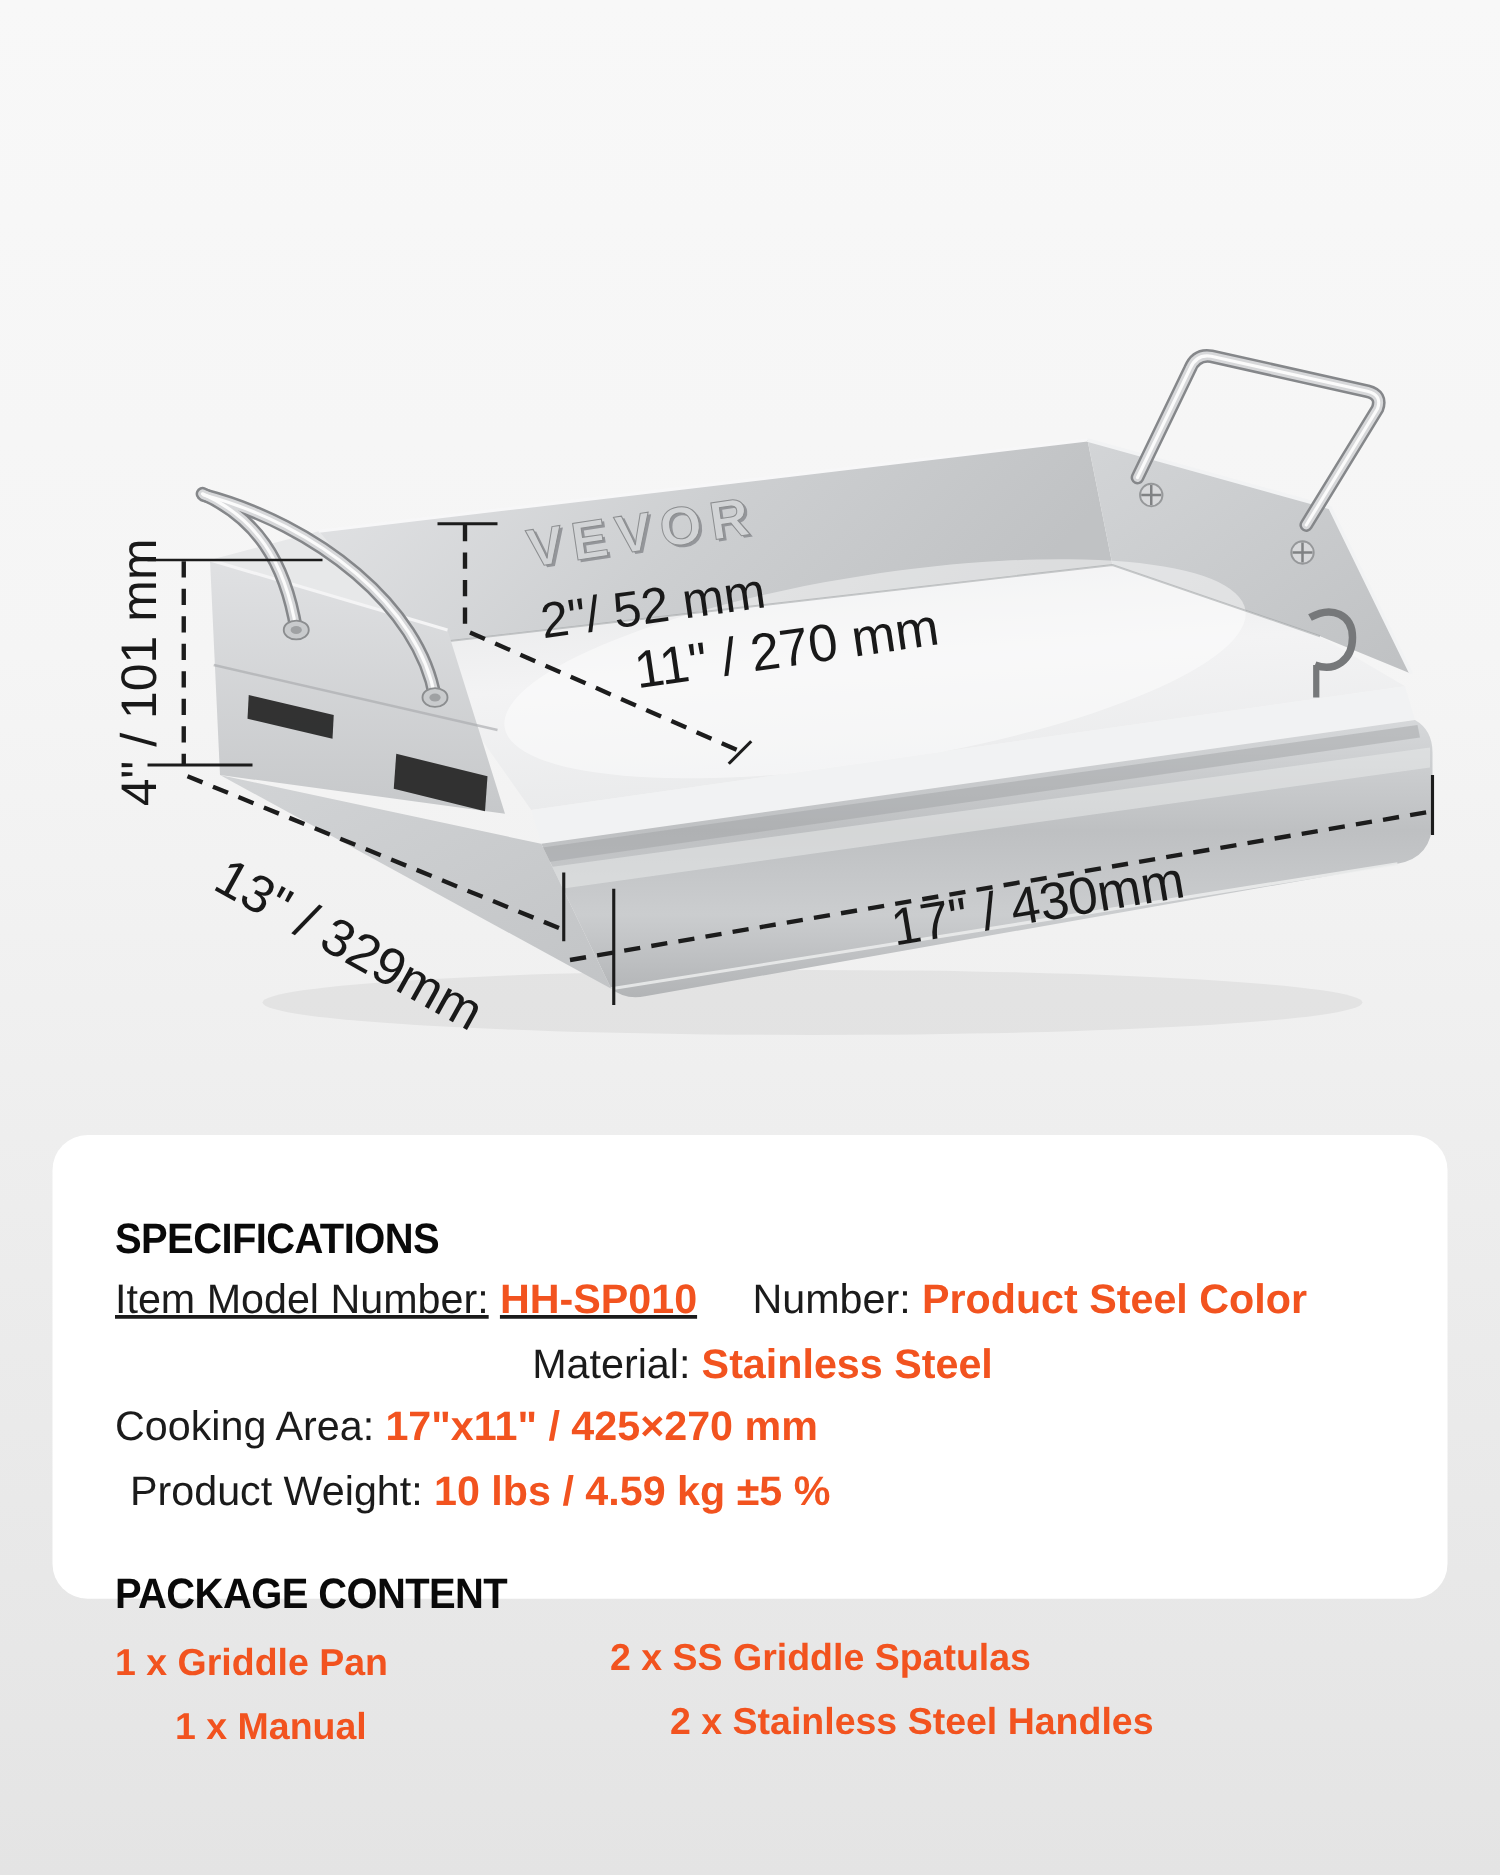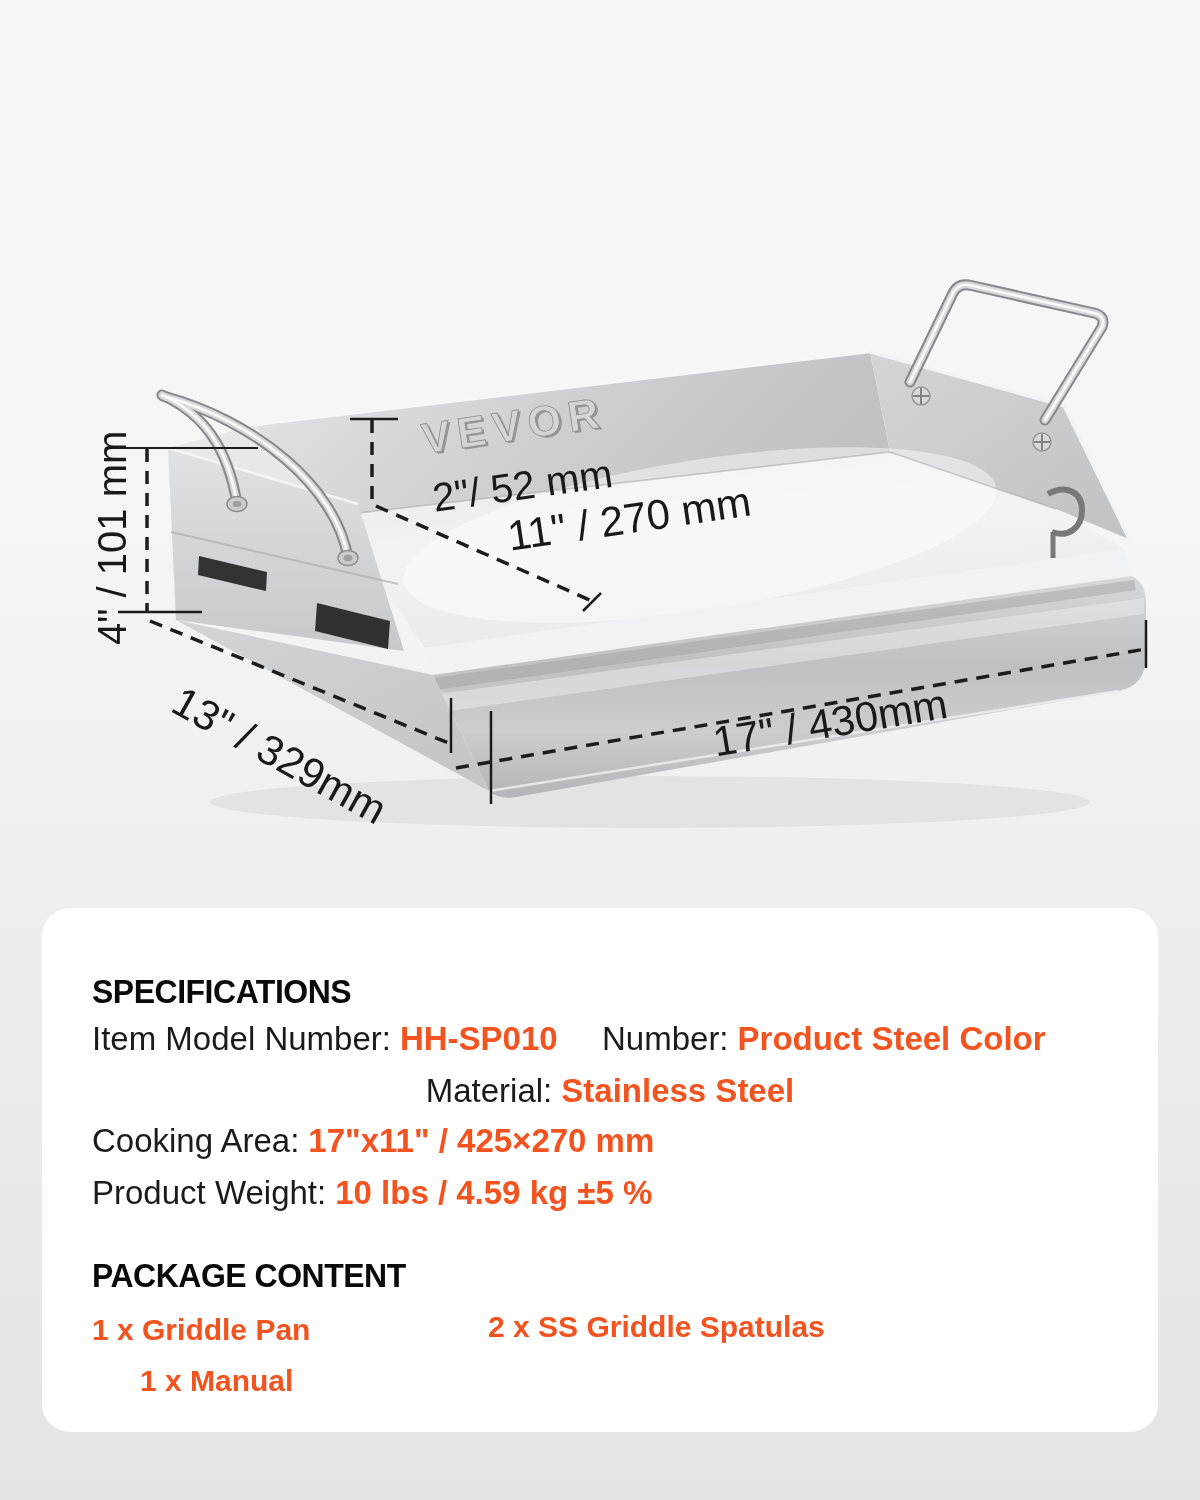--- a/index.html
+++ b/index.html
@@ -14,31 +14,31 @@
     position:absolute;color:#191919;font-weight:500;white-space:nowrap;
     transform-origin:0 0;line-height:1;
   }
   .dim-2{left:430px;top:478px;font-size:40px;transform:rotate(-8deg);}
   .dim-11{left:505px;top:516px;font-size:42px;transform:rotate(-8.3deg);}
   .dim-4{left:92px;top:645px;font-size:40px;transform:rotate(-90deg);}
   .dim-13{left:186px;top:680px;font-size:42px;transform:rotate(29deg);}
   .dim-17{left:710px;top:722px;font-size:42px;transform:rotate(-9.5deg);}
 
   .card{
-    position:absolute;left:42px;top:908px;width:1116px;height:524px;
+    position:absolute;left:42px;top:908px;width:1116px;height:371px;
     background:#ffffff;border-radius:28px;
   }
   .card .heading{
     position:absolute;left:50px;margin:0;font-size:34px;font-weight:700;color:#0a0a0a;
     letter-spacing:-0.5px;transform:scaleX(0.94);transform-origin:left center;white-space:nowrap;
   }
   .h-spec{top:64px;}
   .h-pkg{top:348px;}
   .row{position:absolute;left:50px;right:30px;font-size:33px;color:#1b1b1b;white-space:nowrap;line-height:1.15;}
-  .r1{top:112px;} .r2{top:164px;text-align:center;} .r3{top:214px;} .r4{top:266px;}
+  .r1{top:112px;text-decoration:underline;} .r2{top:164px;text-align:center;} .r3{top:214px;} .r4{top:266px;margin-left:12px;}
   .p1{top:402px;} .p2{top:453px;margin-left:48px;}
   .g2{position:absolute;left:510px;top:0;}
   .g2p{position:absolute;left:396px;top:0;}
   .val{color:var(--accent,#F2531F);font-weight:700;margin-left:9px;}
   .pkg-item{color:var(--accent,#F2531F);font-weight:700;font-size:30px;}
 </style>
 </head>
 <body>
 
 <div class="page">
@@ -182,16 +182,17 @@
 
     <h2 class="heading h-pkg">PACKAGE CONTENT</h2>
 
     <div class="row p1">
       <span class="pkg-item">1 x Griddle Pan</span>
       <span class="g2p pkg-item">2 x SS Griddle Spatulas</span>
     </div>
 
     <div class="row p2">
       <span class="pkg-item">1 x Manual</span>
+      <span class="g2p pkg-item">2 x Stainless Steel Handles</span>
     </div>
   </div>
 
 </div>
 
 </body></html>

